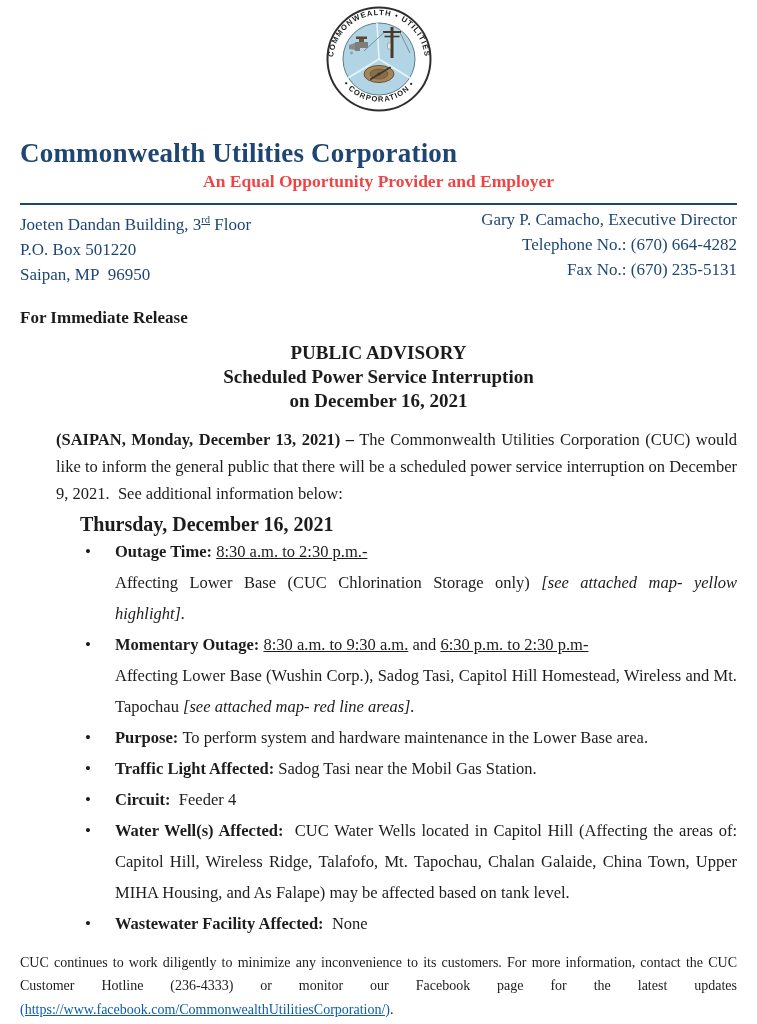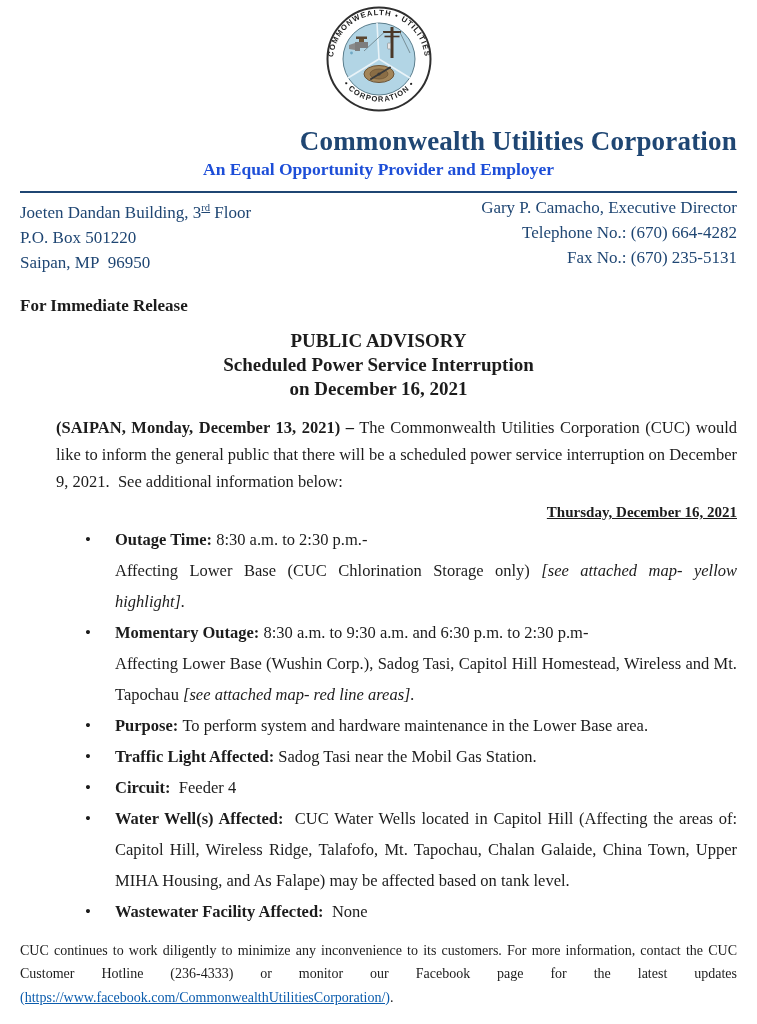--- a/index.html
+++ b/index.html
@@ -5,45 +5,45 @@
   * { margin:0; padding:0; box-sizing:border-box; }
   html,body { background:#ffffff; }
   .page {
     position:relative; width:757px; height:1024px; margin:0 auto;
     background:#ffffff; overflow:hidden;
     font-family:"Liberation Serif", serif; color:#1c1c1c;
     padding:0 20px;
   }
   .b { font-weight:bold; }
   .i { font-style:italic; }
-  .u { }
+  .u { text-decoration:underline; }
   .sup { vertical-align:super; font-size:62%; text-decoration:underline; }
   .link { color:#0b5cad; text-decoration:underline; cursor:pointer; }
 
   .logo-wrap { width:112px; margin:5px auto 0; }
   .main-title {
-    margin-top:8px; text-align:right; font-size:27px; font-weight:bold;
+    margin-top:20px; text-align:left; font-size:27px; font-weight:bold;
     color:#1f4673; line-height:32px; letter-spacing:0.2px;
   }
   .sub-title {
     margin-top:1px; text-align:center; font-size:17.5px; font-weight:bold;
-    color:#1d4ed8; line-height:22px;
+    color:#ef4444; line-height:22px;
   }
   .rule { margin-top:11px; border:none; border-top:2px solid #1f4673; height:0; }
   .contact-row {
     margin-top:2px; display:flex; justify-content:space-between;
     color:#1f4673; font-size:17px; line-height:25px;
   }
   .contact-block-right { text-align:right; }
   .release { margin-top:20px; font-size:17px; font-weight:bold; line-height:22px; }
   .advisory { margin-top:12px; text-align:center; font-weight:bold; font-size:19px; line-height:24px; }
   .intro { margin-top:13px; font-size:16.5px; line-height:27px; text-align:justify;margin-left:36px; }
   .sched-head {
-    margin:5px 0 0 60px; font-size:15px; font-weight:bold;
-    text-decoration:underline; line-height:24px;text-align:right;
+    margin:5px 0 0 60px; font-size:20px; font-weight:bold;
+    line-height:24px;
   }
   ul.bullets { margin-left:60px; padding-left:35px; list-style:none; }
   ul.bullets li {
     position:relative; font-size:16.5px; line-height:31px; text-align:justify;
   }
   ul.bullets li::before {
     content:"\2022"; position:absolute; left:-30px; top:0; font-size:17px;
   }
   .closing { margin-top:12px; font-size:14px; line-height:23.5px; text-align:justify; }
   .footer-mark { margin-top:16px; text-align:center; font-size:15px; color:#3a3a3a; letter-spacing:1px; }

